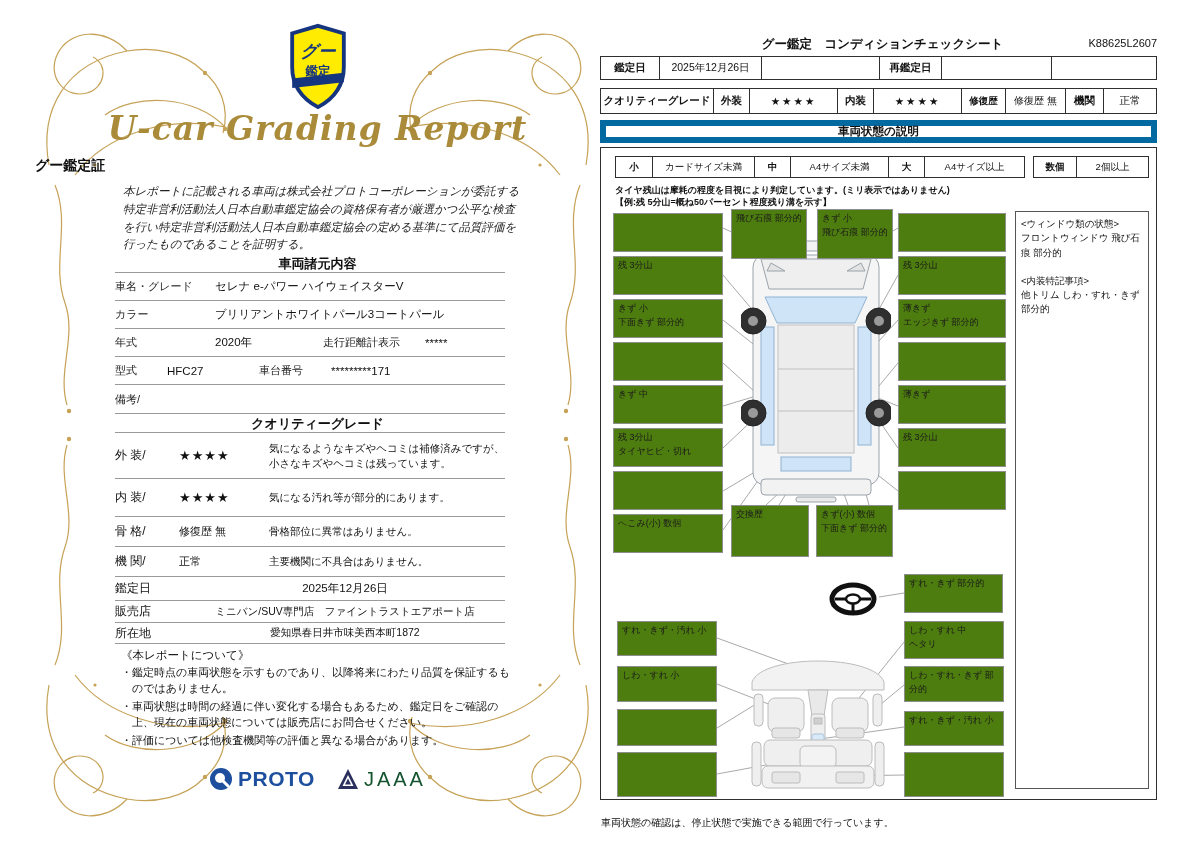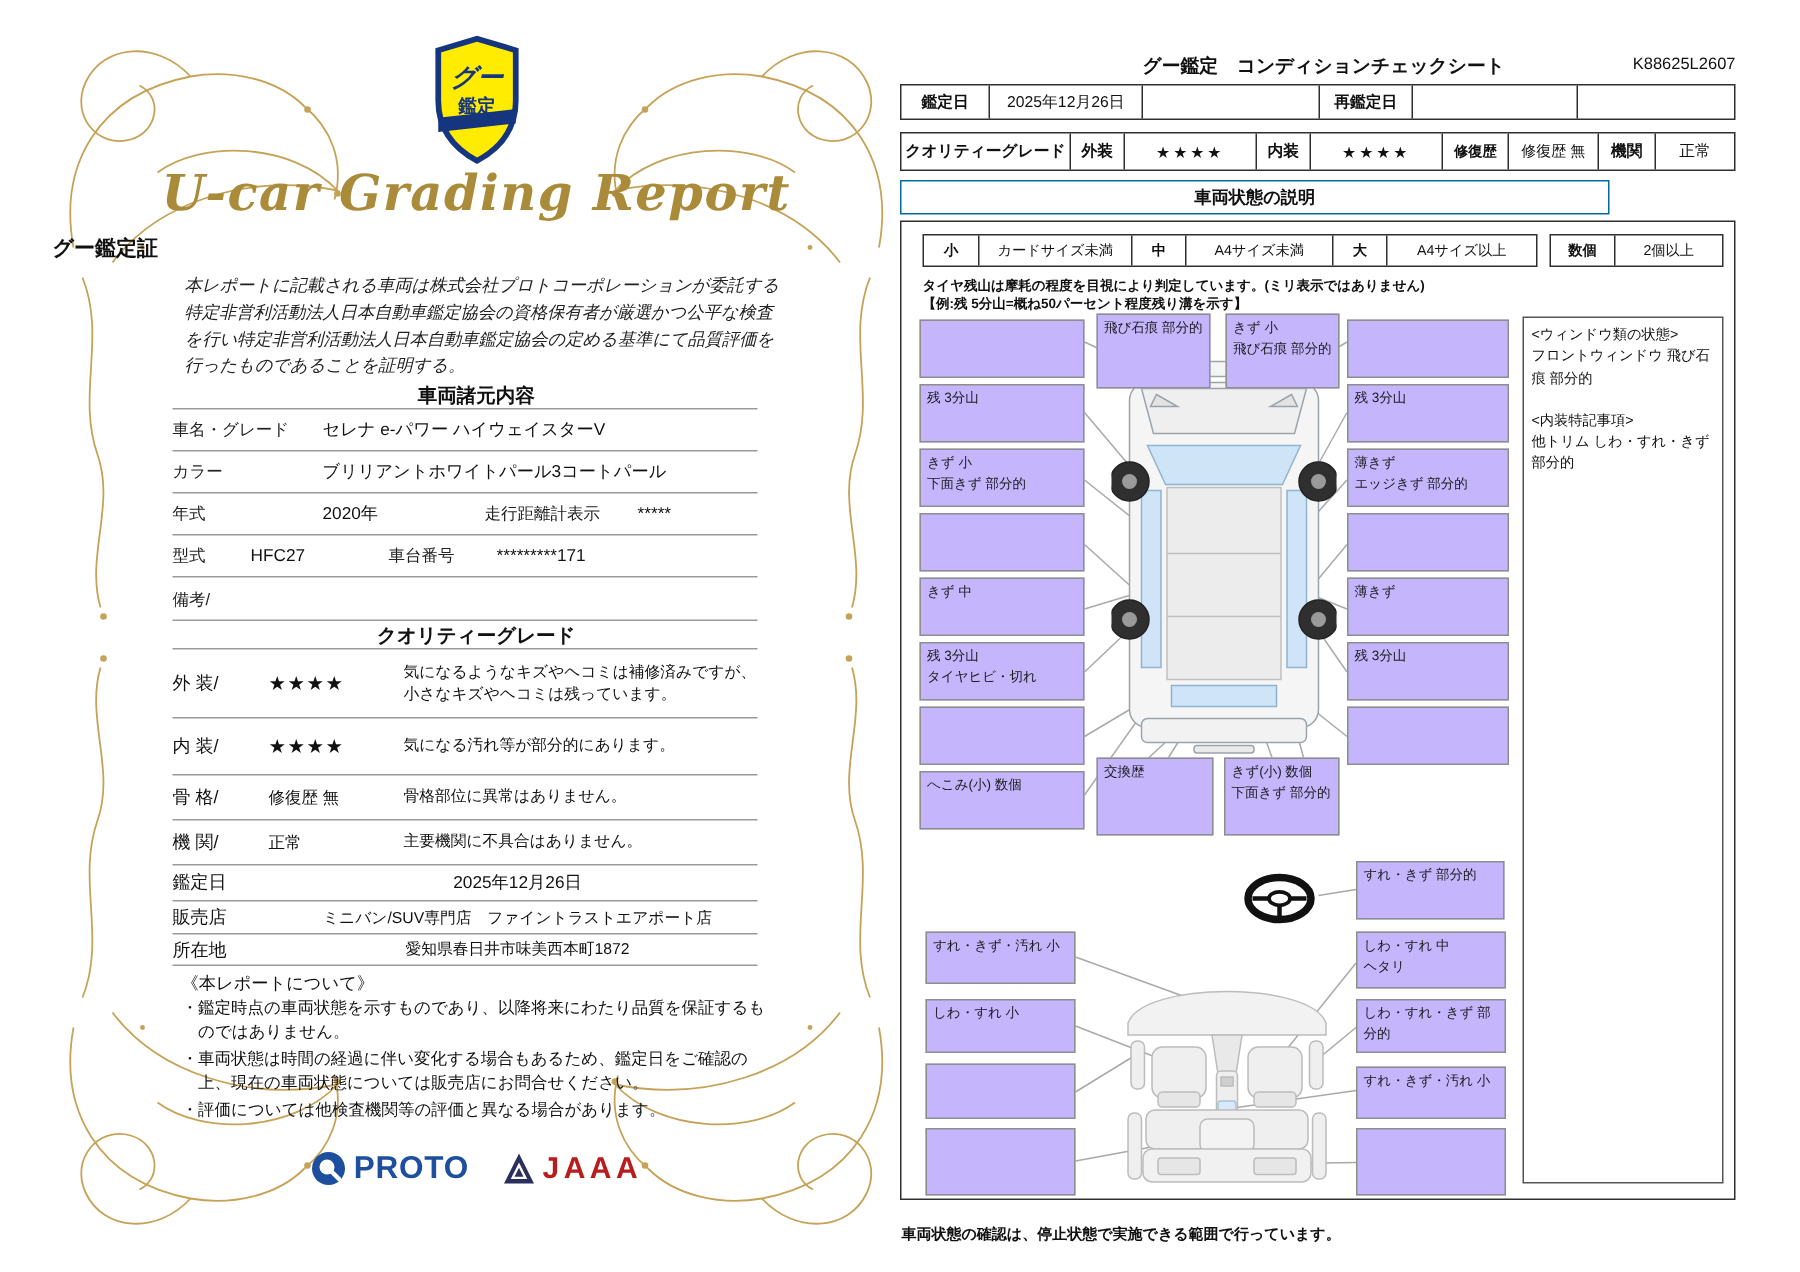--- a/index.html
+++ b/index.html
@@ -32,47 +32,47 @@
   .il { width:70px; font-size:12px; }
   .iv { flex:1; text-align:center; font-size:11.5px; }
   .about { position:absolute; left:86px; width:398px; font-family:"Liberation Serif", serif; }
   .about-t { font-size:11.5px; margin-bottom:2px; }
   .about li { list-style:none; font-size:11px; line-height:1.45; padding-left:0; margin-bottom:2px;
               text-indent:-11px; margin-left:11px; }
   .logos { position:absolute; top:752px; left:0; width:100%; display:flex; justify-content:center;
            align-items:center; gap:22px; }
   .logo { display:flex; align-items:center; gap:5px; }
   .proto-t { font-size:21px; font-weight:800; color:#1d4f9e; letter-spacing:0.5px; }
-  .jaaa-t  { font-size:20px; font-weight:700; color:#b91c1c; letter-spacing:3px; }
+  .jaaa-t  { font-size:20px; font-weight:400; color:#14532d; letter-spacing:3px; }
 
   
   .rp-title { position:absolute; top:8px; left:0; width:100%; text-align:center;
               font-size:12.5px; font-weight:bold; }
   .rp-code { position:absolute; top:9px; right:8px; font-size:11px; }
   .tbl { position:absolute; display:flex; align-items:stretch; border:1px solid #2f2f2f; background:#fff; }
   .tbl > div { display:flex; align-items:center; justify-content:center;
                border-left:1px solid #2f2f2f; font-size:10.5px; }
   .tbl > div:first-child { border-left:none; }
   .star-cell { font-size:13px; letter-spacing:2px; }
-  .bigbox-title { position:absolute; left:0; top:92px; width:473px; height:23px;
-                  border:1px solid #0369a1; display:flex; align-items:center; justify-content:center;
+  .bigbox-title { position:absolute; left:0; top:92px; width:557px; height:23px;
+                  border:6px solid #0369a1; display:flex; align-items:center; justify-content:center;
                   font-size:11.5px; font-weight:bold; }
   .bigbox { position:absolute; left:0; top:119px; width:557px; height:653px; border:1px solid #2f2f2f; }
   .legend { position:absolute; display:flex; border:1px solid #2f2f2f; height:22px; }
   .legend > div { display:flex; align-items:center; justify-content:center;
                   border-left:1px solid #2f2f2f; font-size:9.5px; }
   .legend > div:first-child { border-left:none; }
   .note { position:absolute; font-size:9px; font-weight:bold; color:#111; }
-  .lb { position:absolute; border:1px solid #8e8e8e; background:#c4b5fd; font-size:9px; line-height:1.5;
+  .lb { position:absolute; border:1px solid #8e8e8e; background:#4d7c0f; font-size:9px; line-height:1.5;
         padding:2px 4px; white-space:pre-line; color:#1a1a1a; z-index:3; }
   .sidebar { position:absolute; left:414px; top:63px; width:134px; height:578px;
              border:1px solid #555; padding:5px 5px; font-size:9.5px; line-height:1.5; z-index:3; }
   .conn { position:absolute; left:0; top:0; z-index:1; }
   .diag { position:absolute; z-index:2; }
-  .rp-footer { position:absolute; top:788px; left:1px; font-size:10px; font-weight:bold; }
+  .rp-footer { position:absolute; top:788px; left:1px; font-size:10px; font-weight:normal; }
 </style>
 </head>
 <body>
 
 <div class="page" id="leftpage">
 
   <svg class="orn" width="565" height="820" viewBox="0 0 565 820">
     <defs>
       <g id="flourish" fill="none" stroke="#c6a257" stroke-width="1.2">
         <path d="M14,150 C4,95 30,48 92,36 C120,31 150,38 168,56"></path>

